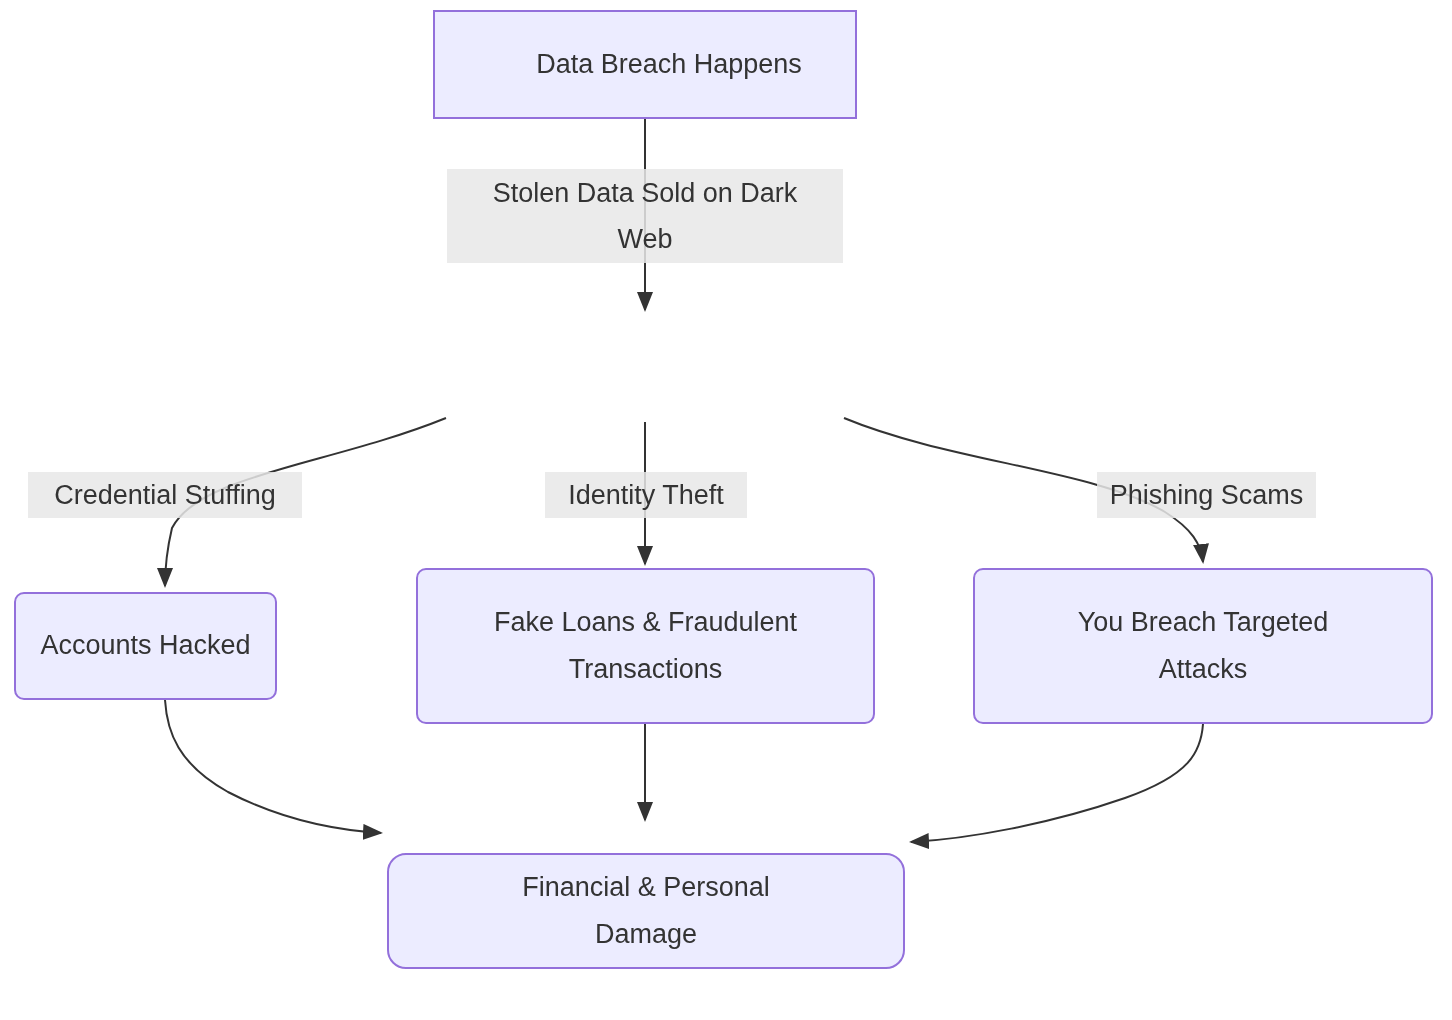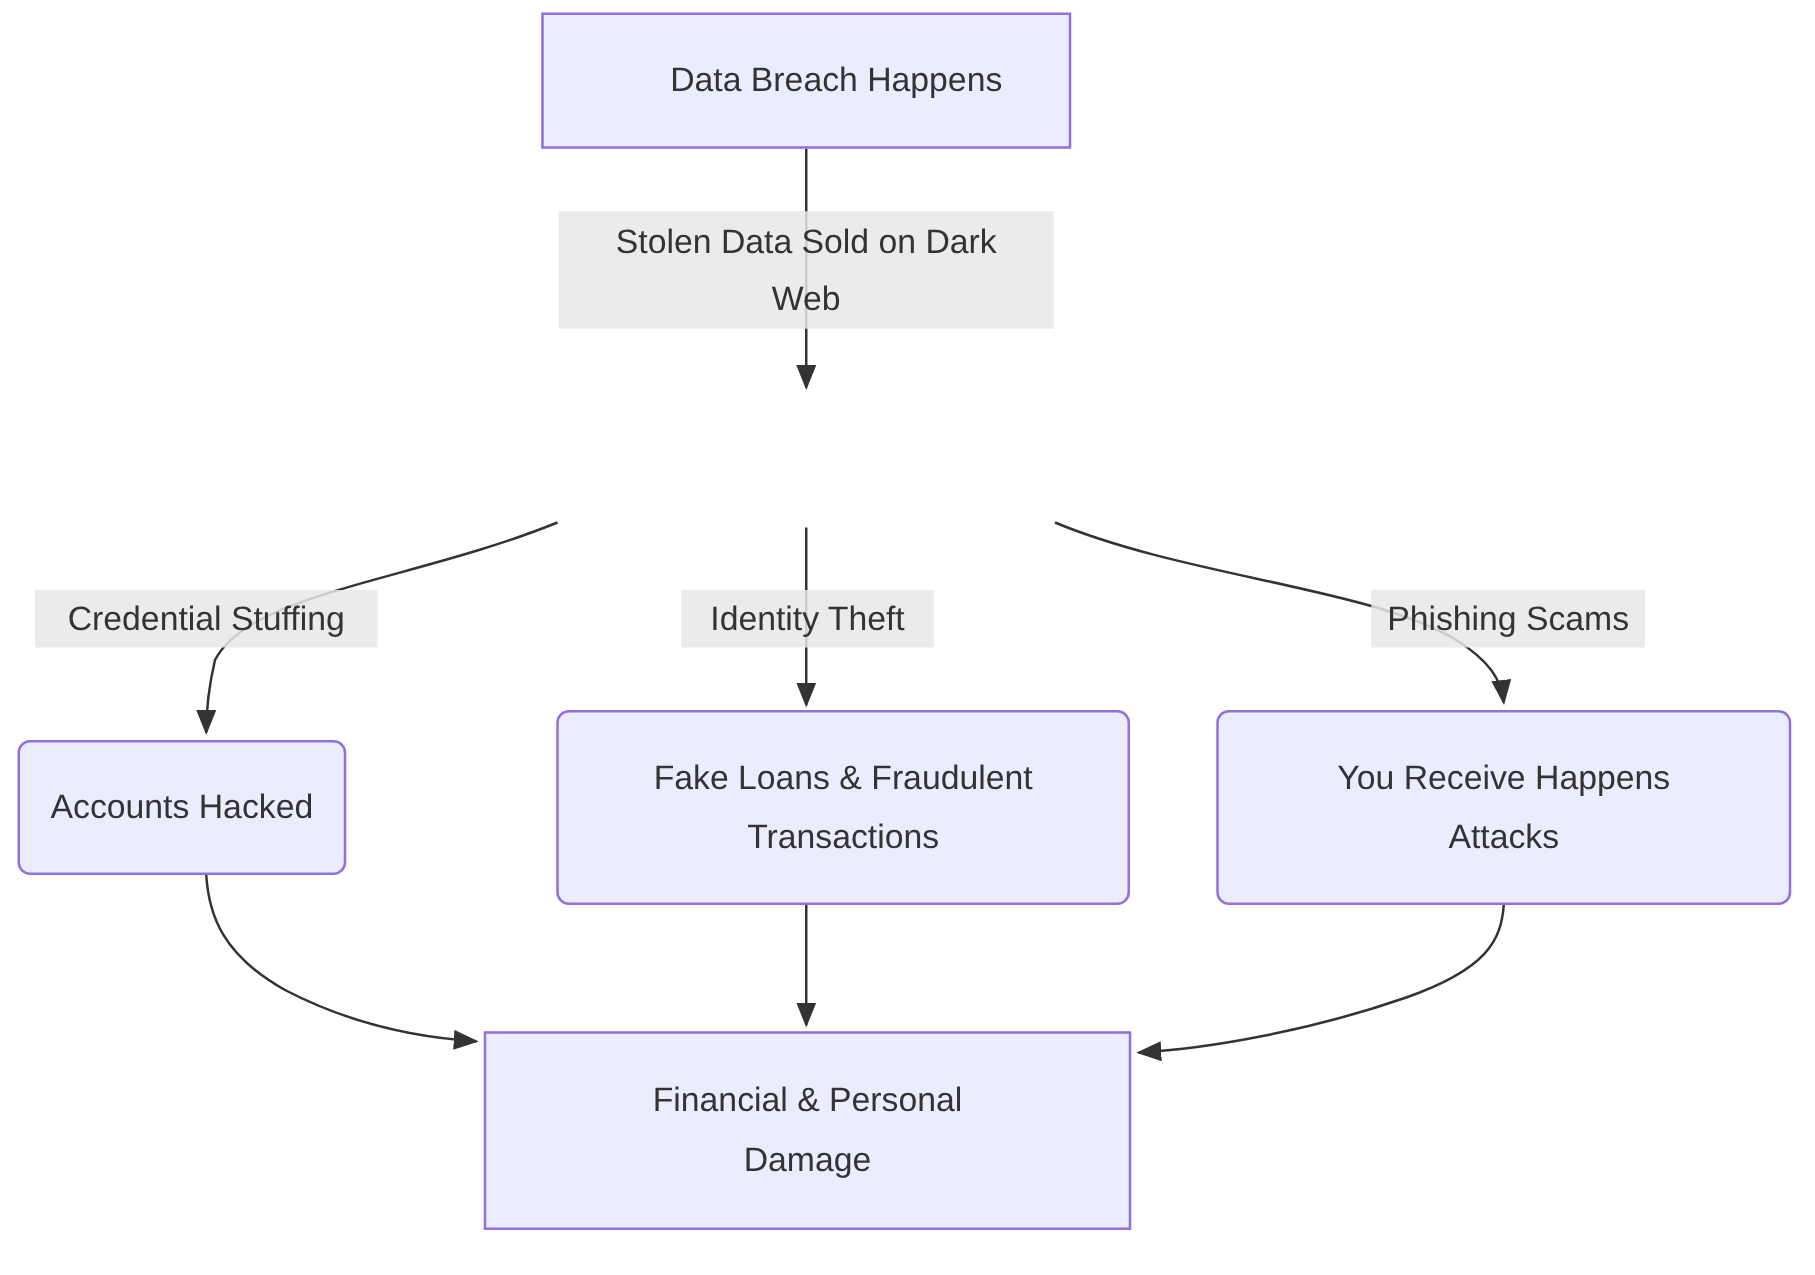--- a/index.html
+++ b/index.html
@@ -56,23 +56,23 @@
     flex-direction: column;
     align-items: center;
     justify-content: center;
     text-align: left;
     box-sizing: border-box;
   }
   
   #node-breach  { left: 433px; top: 10px;  width: 424px; height: 109px; padding-left: 48px; }
   #node-buy     { left: 446px; top: 314px; width: 398px; height: 108px; }
   #node-hacked  { left: 14px;  top: 592px; width: 263px; height: 108px; }
-  #node-loans   { left: 416px; top: 568px; width: 459px; height: 156px; margin-left: 29px; }
+  #node-loans   { left: 416px; top: 568px; width: 459px; height: 156px; }
   #node-attacks { left: 973px; top: 568px; width: 460px; height: 156px; }
-  #node-damage  { left: 387px; top: 825px; width: 518px; height: 159px; }
+  #node-damage  { left: 387px; top: 853px; width: 518px; height: 116px; border-radius: 19px; }
   
   #elabel-0 { left: 447px;  top: 169px; width: 396px; height: 94px; }
   #elabel-1 { left: 28px;   top: 472px; width: 274px; height: 46px; }
   #elabel-2 { left: 545px;  top: 472px; width: 202px; height: 46px; }
   #elabel-3 { left: 1097px; top: 472px; width: 219px; height: 46px; }
 </style>
 </head>
 <body>
 
 <div class="canvas">
@@ -110,21 +110,21 @@
     <div>Data Breach Happens</div>
   </div>
   <div class="node rounded" id="node-hacked">
     <div>Accounts Hacked</div>
   </div>
   <div class="node rounded" id="node-loans">
     <div>Fake Loans &amp; Fraudulent</div>
     <div>Transactions</div>
   </div>
   <div class="node rounded" id="node-attacks">
-    <div>You Receive Happens</div>
+    <div>You Breach Targeted</div>
     <div>Attacks</div>
   </div>
   <div class="node" id="node-damage">
     <div>Financial &amp; Personal</div>
     <div>Damage</div>
   </div>
 
 </div>
 
 </body></html>

